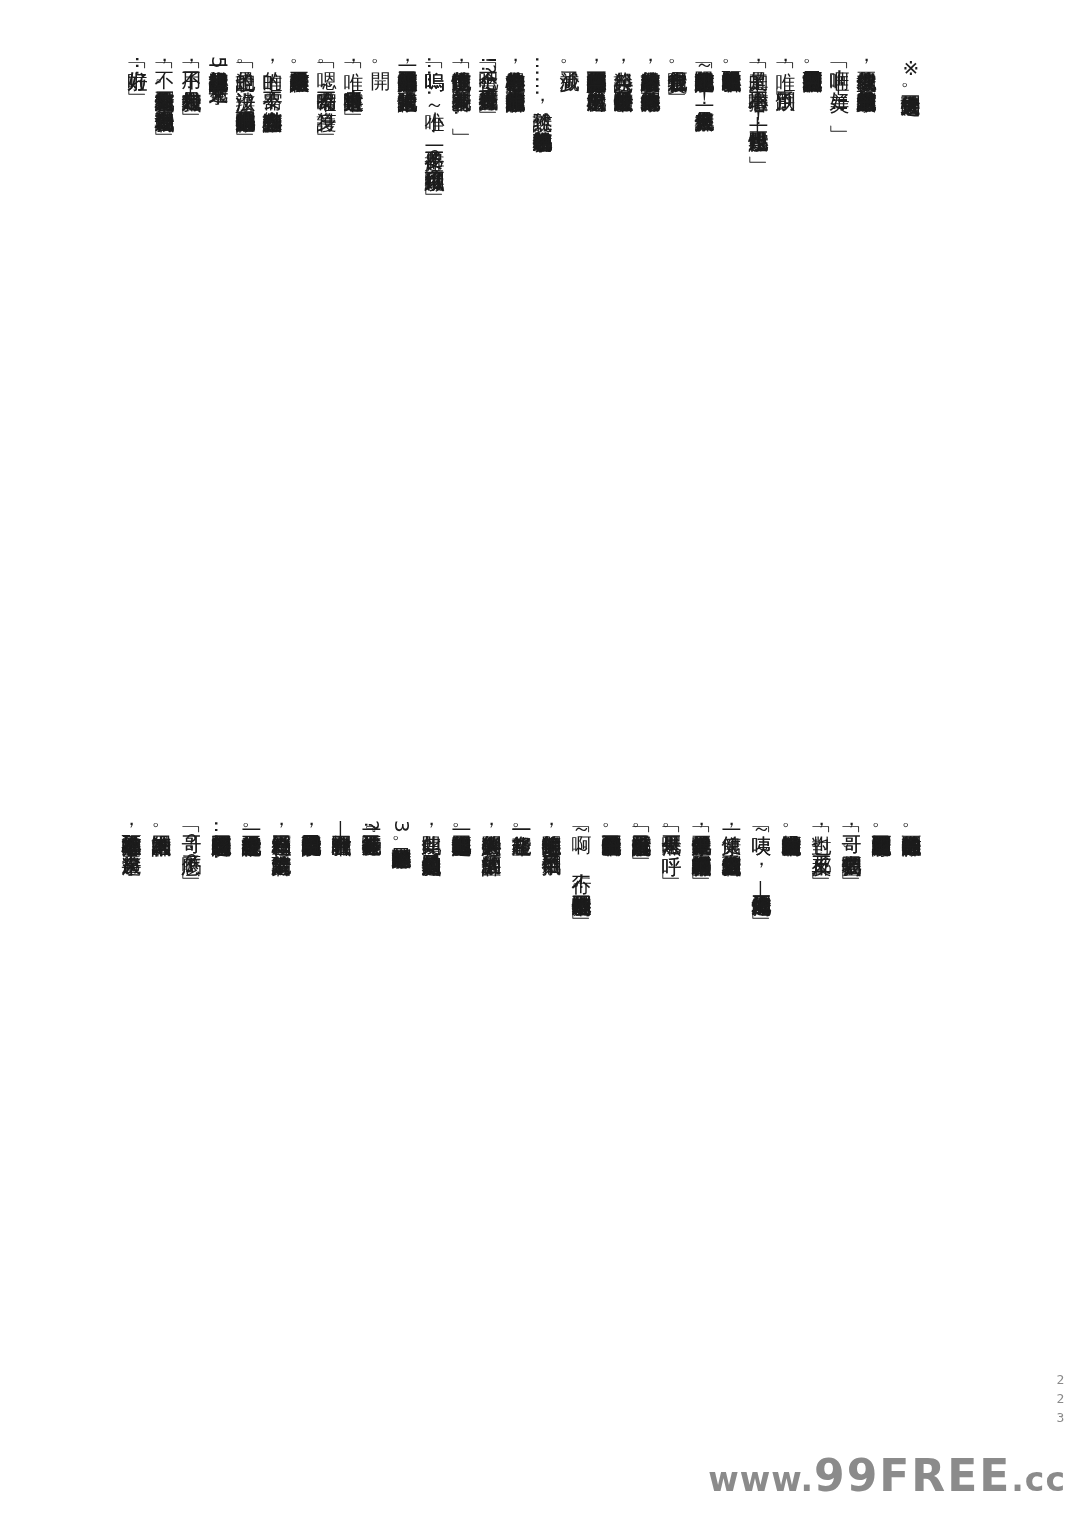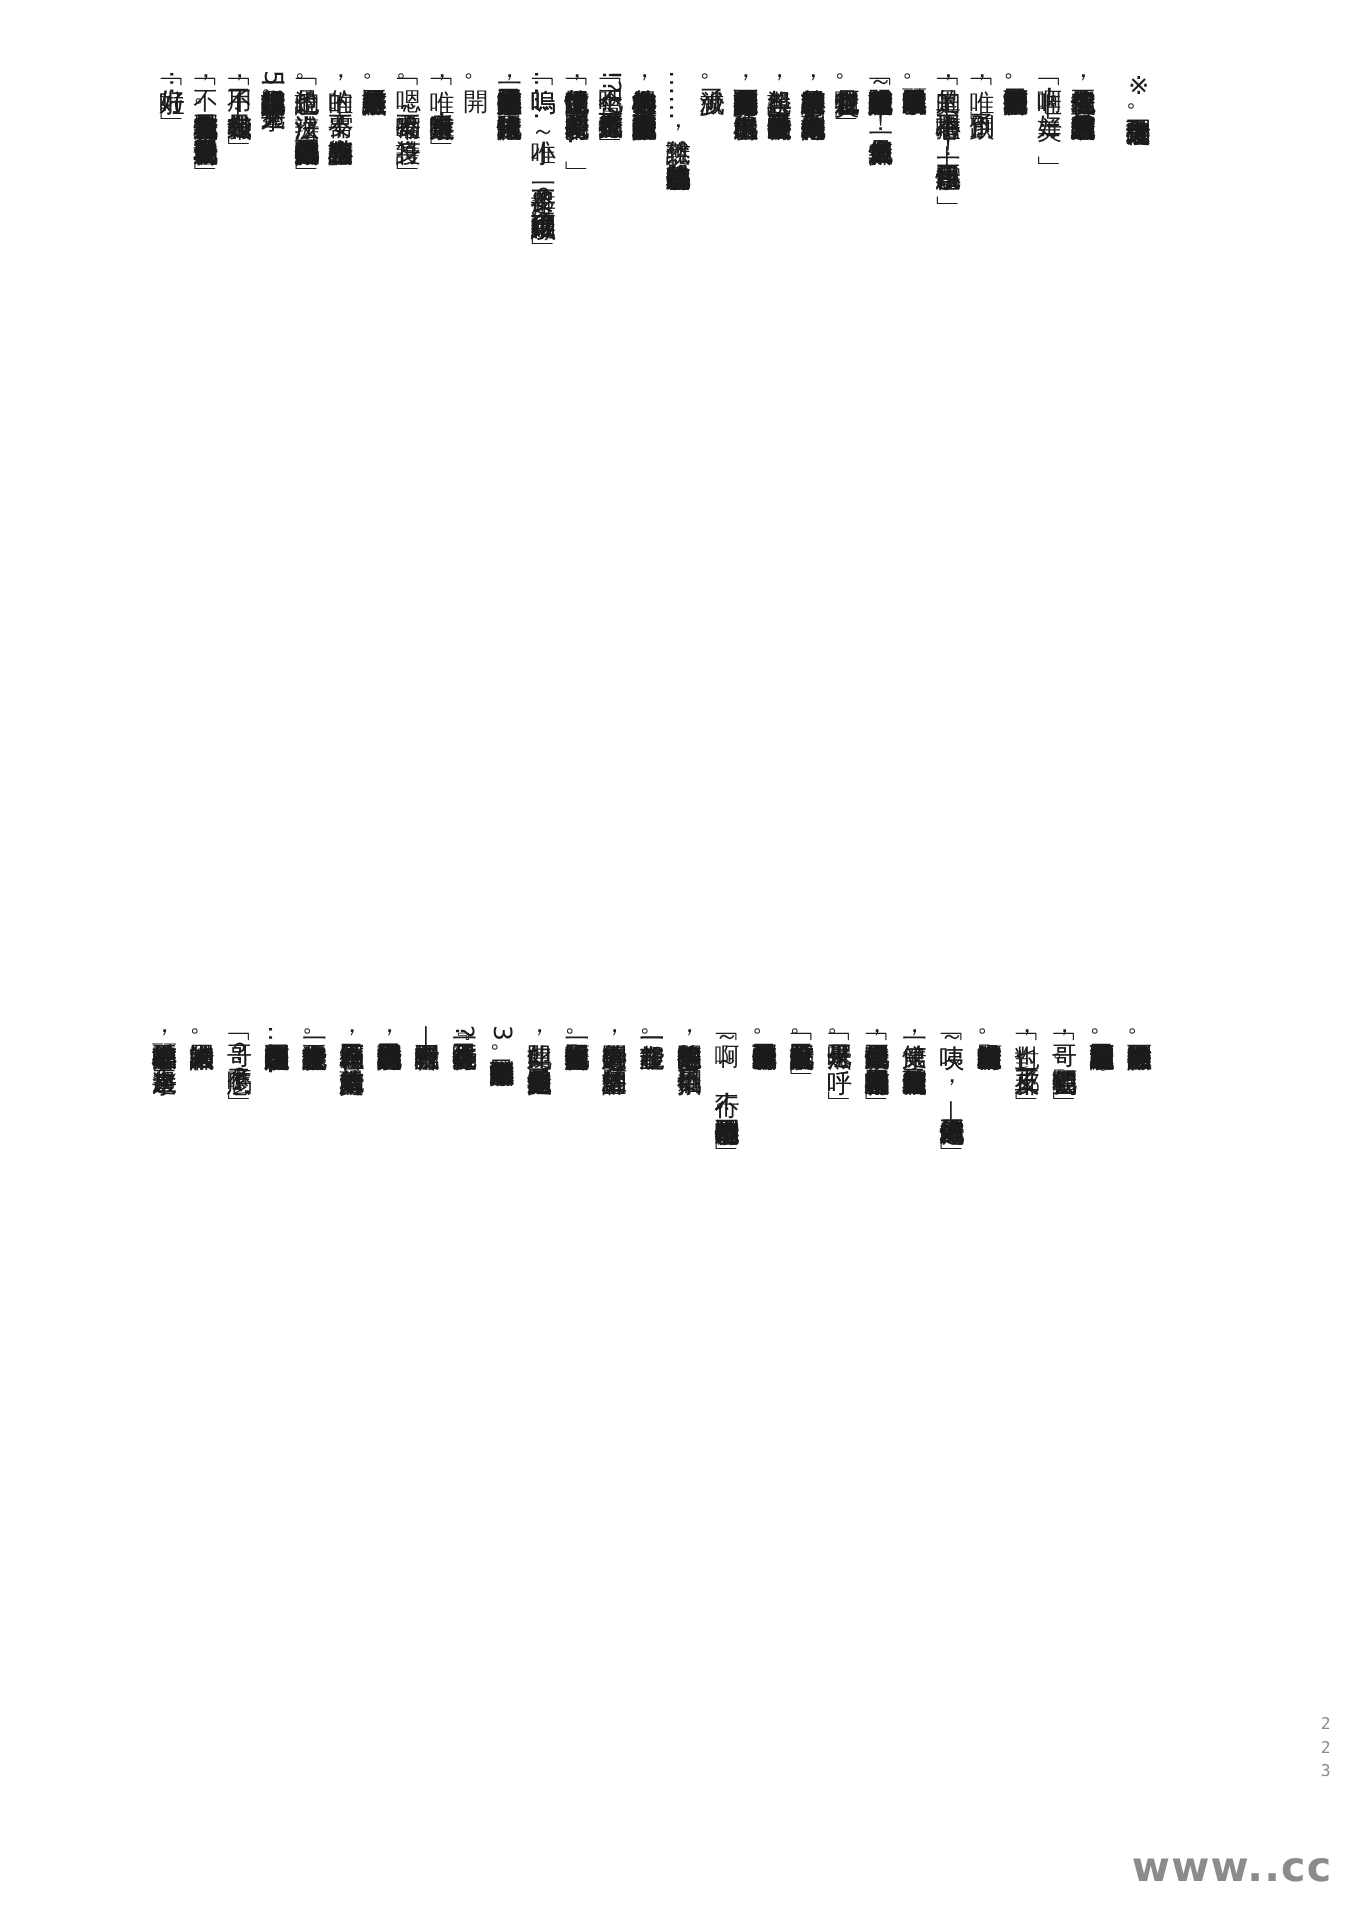--- a/index.html
+++ b/index.html
@@ -49,21 +49,21 @@
     writing-mode: vertical-rl;
     text-orientation: upright;
     font-size: 13px;
     letter-spacing: 4px;
     color: #8a8a8a;
     font-family: "DejaVu Sans Mono", monospace;
   }
   #watermark {
     position: absolute;
     right: 14px;
-    bottom: 12px;
+    bottom: 24px;
     display: flex;
     align-items: baseline;
     color: #8b8b8b;
     font-weight: 800;
     font-family: "DejaVu Sans", sans-serif;
     letter-spacing: 1px;
     user-select: none;
     margin-left: 16px;
   }
   #watermark .wm-small { font-size: 33px; }
@@ -78,14 +78,15 @@
 </div>
 
 <div id="bottom-section" class="vblock">
   <span><p>離開神社的隊伍往攤販而去。</p><p>在這途中還看到為了來客設置的可以寫短籤的專區。</p><p>「哥哥，我們去寫願望吧。」</p><p>「也對，反正都來了。」</p><p>在台上寫願望時唯身體靠過來細看。</p><p>「咦咦～～，哥哥你寫的這個好像工地用的—」</p><p>健康第一，看到我寫的這個短籤笑了出來。</p><p>「但健康就是最重要的吧，因為我希望媽媽還有唯一直都很有精神。」</p><p>「果然是哥哥呢。呼呼。」</p><p>「既然這麼說那唯又寫了什麼。」</p><p>為了報復不知道要笑到什麼時候的唯而偷看她的短籤。</p><p>「啊～～不行！因為唯寫的也不是什麼特別的事。」</p><p>推開唯遮住短籤的手，不禁倒抽了一口氣。</p><p>希望能一直在一起。</p><p>戀人之間的例行公事，經常許的一個願望。</p><p>在這個會場一定也有很多相同的願望吧。</p><p>即使如此，這一句還是深深的揪住了我的胸口。</p><p>3年前從唯口中聽到的話浮上腦海。</p><p>『等長大了就不能待在一起了嗎?』</p><p>我絕對不會離開唯—</p><p>那時候雖然能簡單地說但現在卻不能輕易說出口了，</p><p>因為稍微經歷了社會，看清楚現實的緣故。</p><p>就業之後也不能保證能一直待在家裡。</p><p>更不用說之後繼續隱瞞著這份關係……</p><p>「哥哥？怎麼了嗎？」</p><p>唯的話讓人回過神來。</p><p>摸摸著正在擔心的唯的頭，再一次拿起筆來。</p></span>
 </div>
 
 <div id="page-number">223</div>
 
 <div id="watermark">
   <span class="wm-small">www.</span>
+  <span class="wm-big">99FREE</span>
   <span class="wm-small">.cc</span>
 </div>
 
 </body></html>

